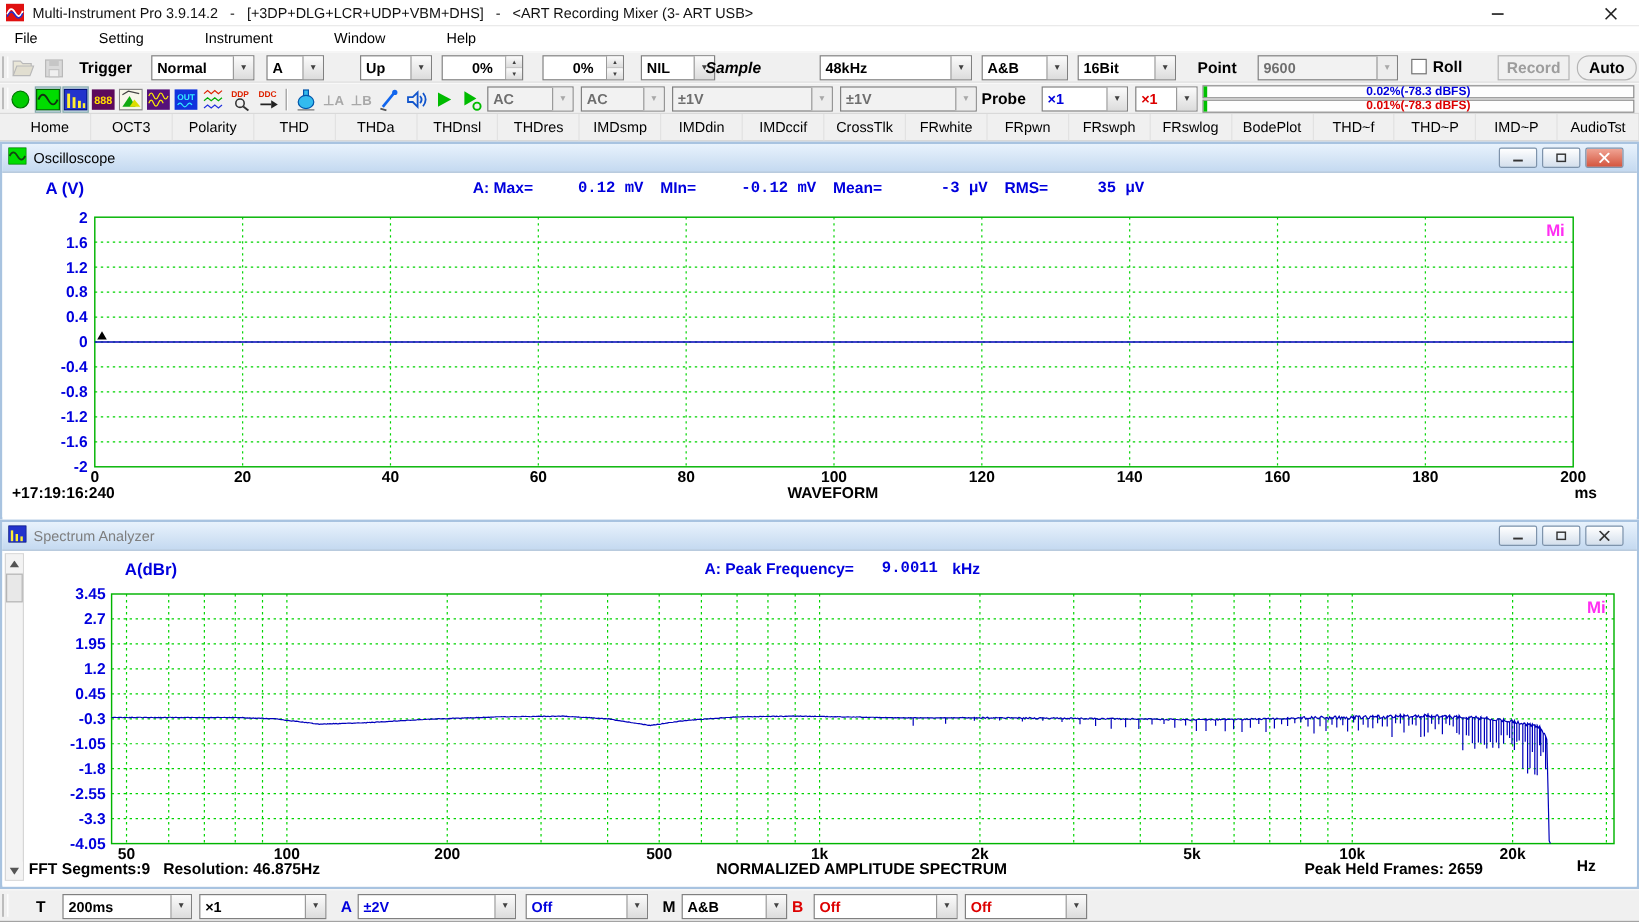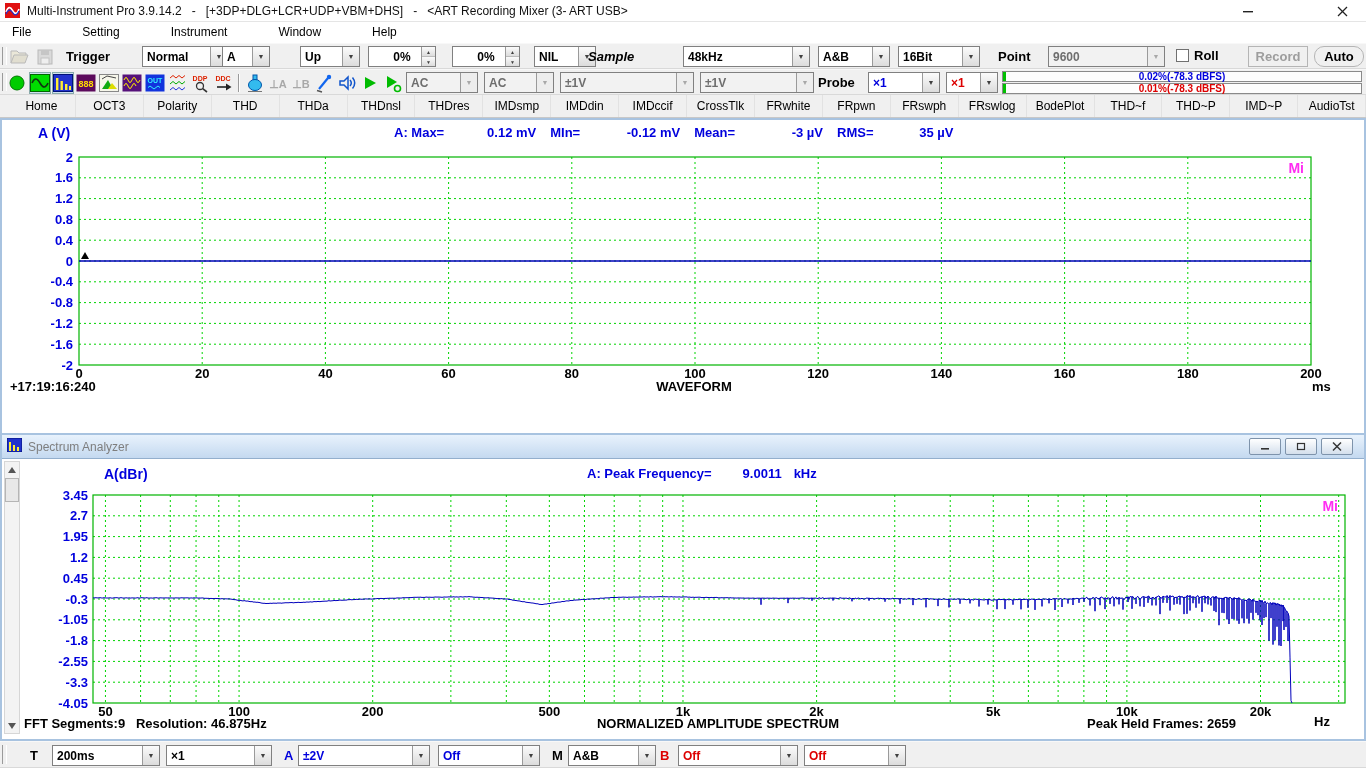--- a/index.html
+++ b/index.html
@@ -54,21 +54,21 @@
   .win .wtitle{position:relative;height:24px;background:linear-gradient(#e8f2fc,#c4d9f0);border-bottom:1px solid #93afcd;display:flex;align-items:center;}
   .win .wtitle .wic{margin-left:5px;}
   .win .wtitle .wt{margin-left:6px;font-size:12px;}
   .win .wtitle .wt.inactive{color:#7e7e7e;}
   .wbtns{position:absolute;right:11px;top:3px;display:flex;gap:4px;}
   .wbtn{width:32px;height:17px;border:1px solid #7e93ab;border-radius:2px;background:linear-gradient(#ffffff,#d4dfec);
      display:flex;align-items:center;justify-content:center;}
   .wbtn.close-active{background:linear-gradient(#f0a494,#d4553e);}
   .wclient{position:relative;background:#fff;}
   .stats{position:absolute;display:flex;align-items:center;font-weight:bold;font-size:13px;}
-  .stats .sv{text-align:right;display:inline-block;}
+  .stats .sv{text-align:right;display:inline-block;font-family:Liberation Mono, monospace;}
   .chlabel{position:absolute;font-weight:bold;font-size:14px;}
   .brow{position:absolute;font-weight:bold;font-size:13px;white-space:pre;}
   
   .vscroll{position:absolute;left:2px;top:2px;width:16px;background:#f3f3f3;border:1px solid #d6d6d6;}
   .sbtn{position:absolute;left:0;width:14px;height:15px;background:#f3f3f3;display:flex;align-items:center;justify-content:center;}
   .sthumb{position:absolute;left:0px;top:16px;width:14px;height:24px;background:#e8e8e8;border:1px solid #b5b5b5;}
   svg text{font-family:"Liberation Sans",sans-serif;}
 </style>
 </head>
 <body>
@@ -114,21 +114,21 @@
         </svg>
       </span>
     <span class="ic" style="left:34px;opacity:.55;">
         <svg width="20" height="20">
           <rect x="3" y="3" width="14" height="14" fill="#c9c9c9" stroke="#8d8d8d"></rect>
           <rect x="6" y="3" width="8" height="5" fill="#a5a5a5"></rect>
           <rect x="6" y="11" width="8" height="6" fill="#efefef" stroke="#a0a0a0"></rect>
         </svg>
       </span>
     <span class="lbl" style="left:66px;">Trigger</span>
-    <div class="combo" style="left:126px;width:86px;margin-left:16px;">
+    <div class="combo" style="left:126px;width:86px;">
         <span>Normal</span>
         <span class="arr"></span>
       </div>
     <div class="combo" style="left:222px;width:48px;">
         <span>A</span>
         <span class="arr"></span>
       </div>
     <div class="combo" style="left:300px;width:60px;">
         <span>Up</span>
         <span class="arr"></span>
@@ -344,20 +344,45 @@
       <span class="hk">FRswph</span>
       <span class="hk">FRswlog</span>
       <span class="hk">BodePlot</span>
       <span class="hk">THD~f</span>
       <span class="hk">THD~P</span>
       <span class="hk">IMD~P</span>
       <span class="hk">AudioTst</span>
     </div>
 
   <div class="win" style="top:118px;height:315px;">
+    <div class="wtitle">
+      <span class="wic"><svg width="15" height="14">
+            <rect width="15" height="14" fill="#00dd00" stroke="#007700"></rect>
+            <path d="M1 7 Q4 1 7.5 7 T14 7" stroke="#114411" fill="none" stroke-width="1.4"></path>
+          </svg></span>
+      <span class="wt">Oscilloscope</span>
+      <span class="wbtns">
+        <span class="wbtn">
+            <svg width="10" height="9">
+              <rect x="1" y="6" width="8" height="1.6" fill="#333"></rect>
+            </svg>
+          </span>
+        <span class="wbtn">
+            <svg width="10" height="9">
+              <rect x="1.5" y="1.5" width="7" height="6" fill="none" stroke="#333" stroke-width="1.2"></rect>
+            </svg>
+          </span>
+        <span class="wbtn close-active">
+            <svg width="10" height="9">
+              <line x1="1" y1="0.5" x2="9" y2="8.5" stroke="#fff" stroke-width="1.5"></line>
+              <line x1="9" y1="0.5" x2="1" y2="8.5" stroke="#fff" stroke-width="1.5"></line>
+            </svg>
+          </span>
+      </span>
+    </div>
     <div class="wclient" style="height:358px;">
       <span class="chlabel" style="left:36px;top:5px;color:#0000dd;">A (V)</span>
       <div class="stats" style="left:392px;top:5px;color:#0000dd;">
         <span>A: Max=</span>
           <span class="sv" style="width:92px;">0.12 mV</span>
         <span style="margin-left:14px;">MIn=</span>
           <span class="sv" style="width:100px;">-0.12 mV</span>
         <span style="margin-left:14px;">Mean=</span>
           <span class="sv" style="width:88px;">-3  µV</span>
         <span style="margin-left:14px;">RMS=</span>

